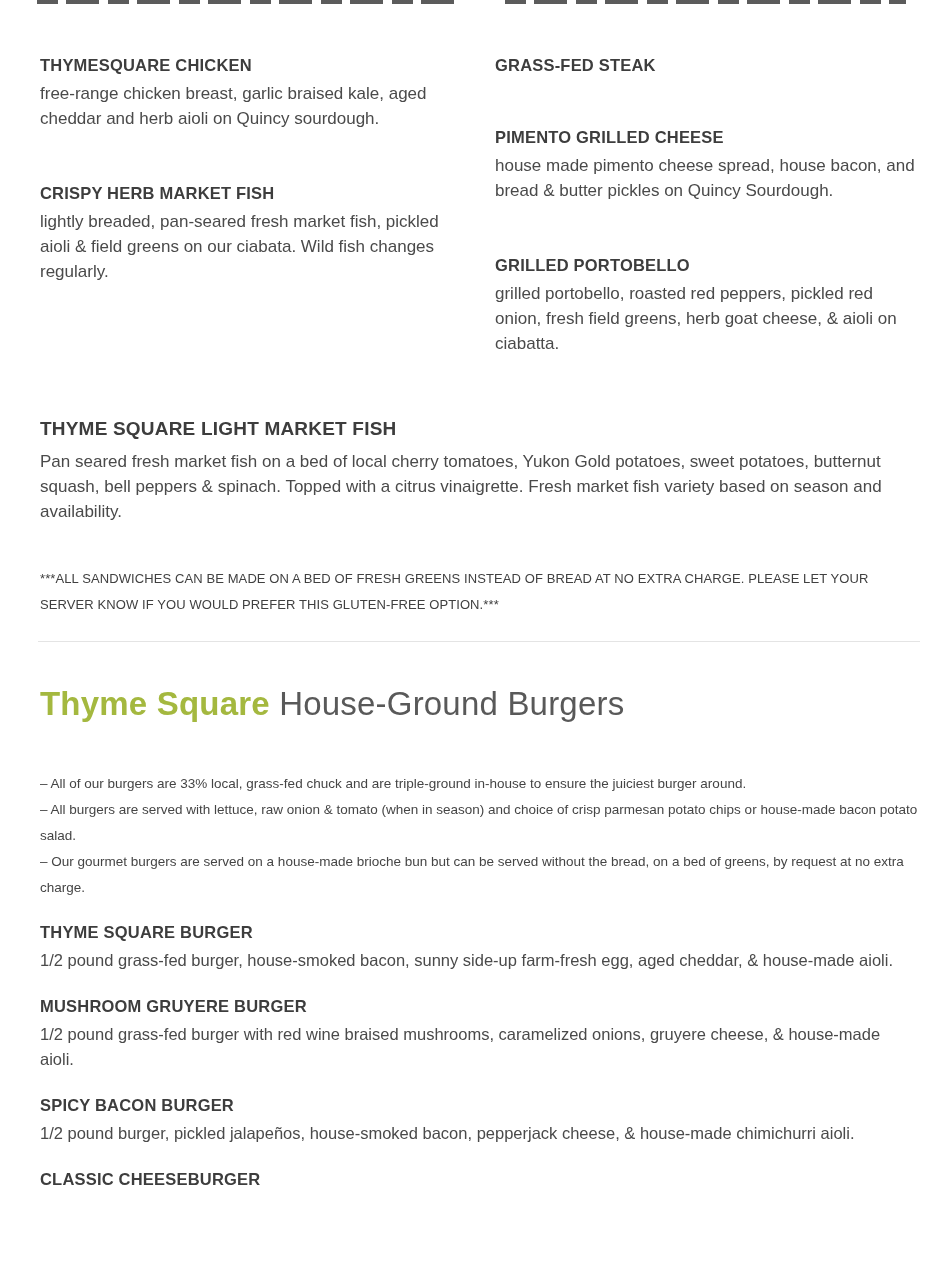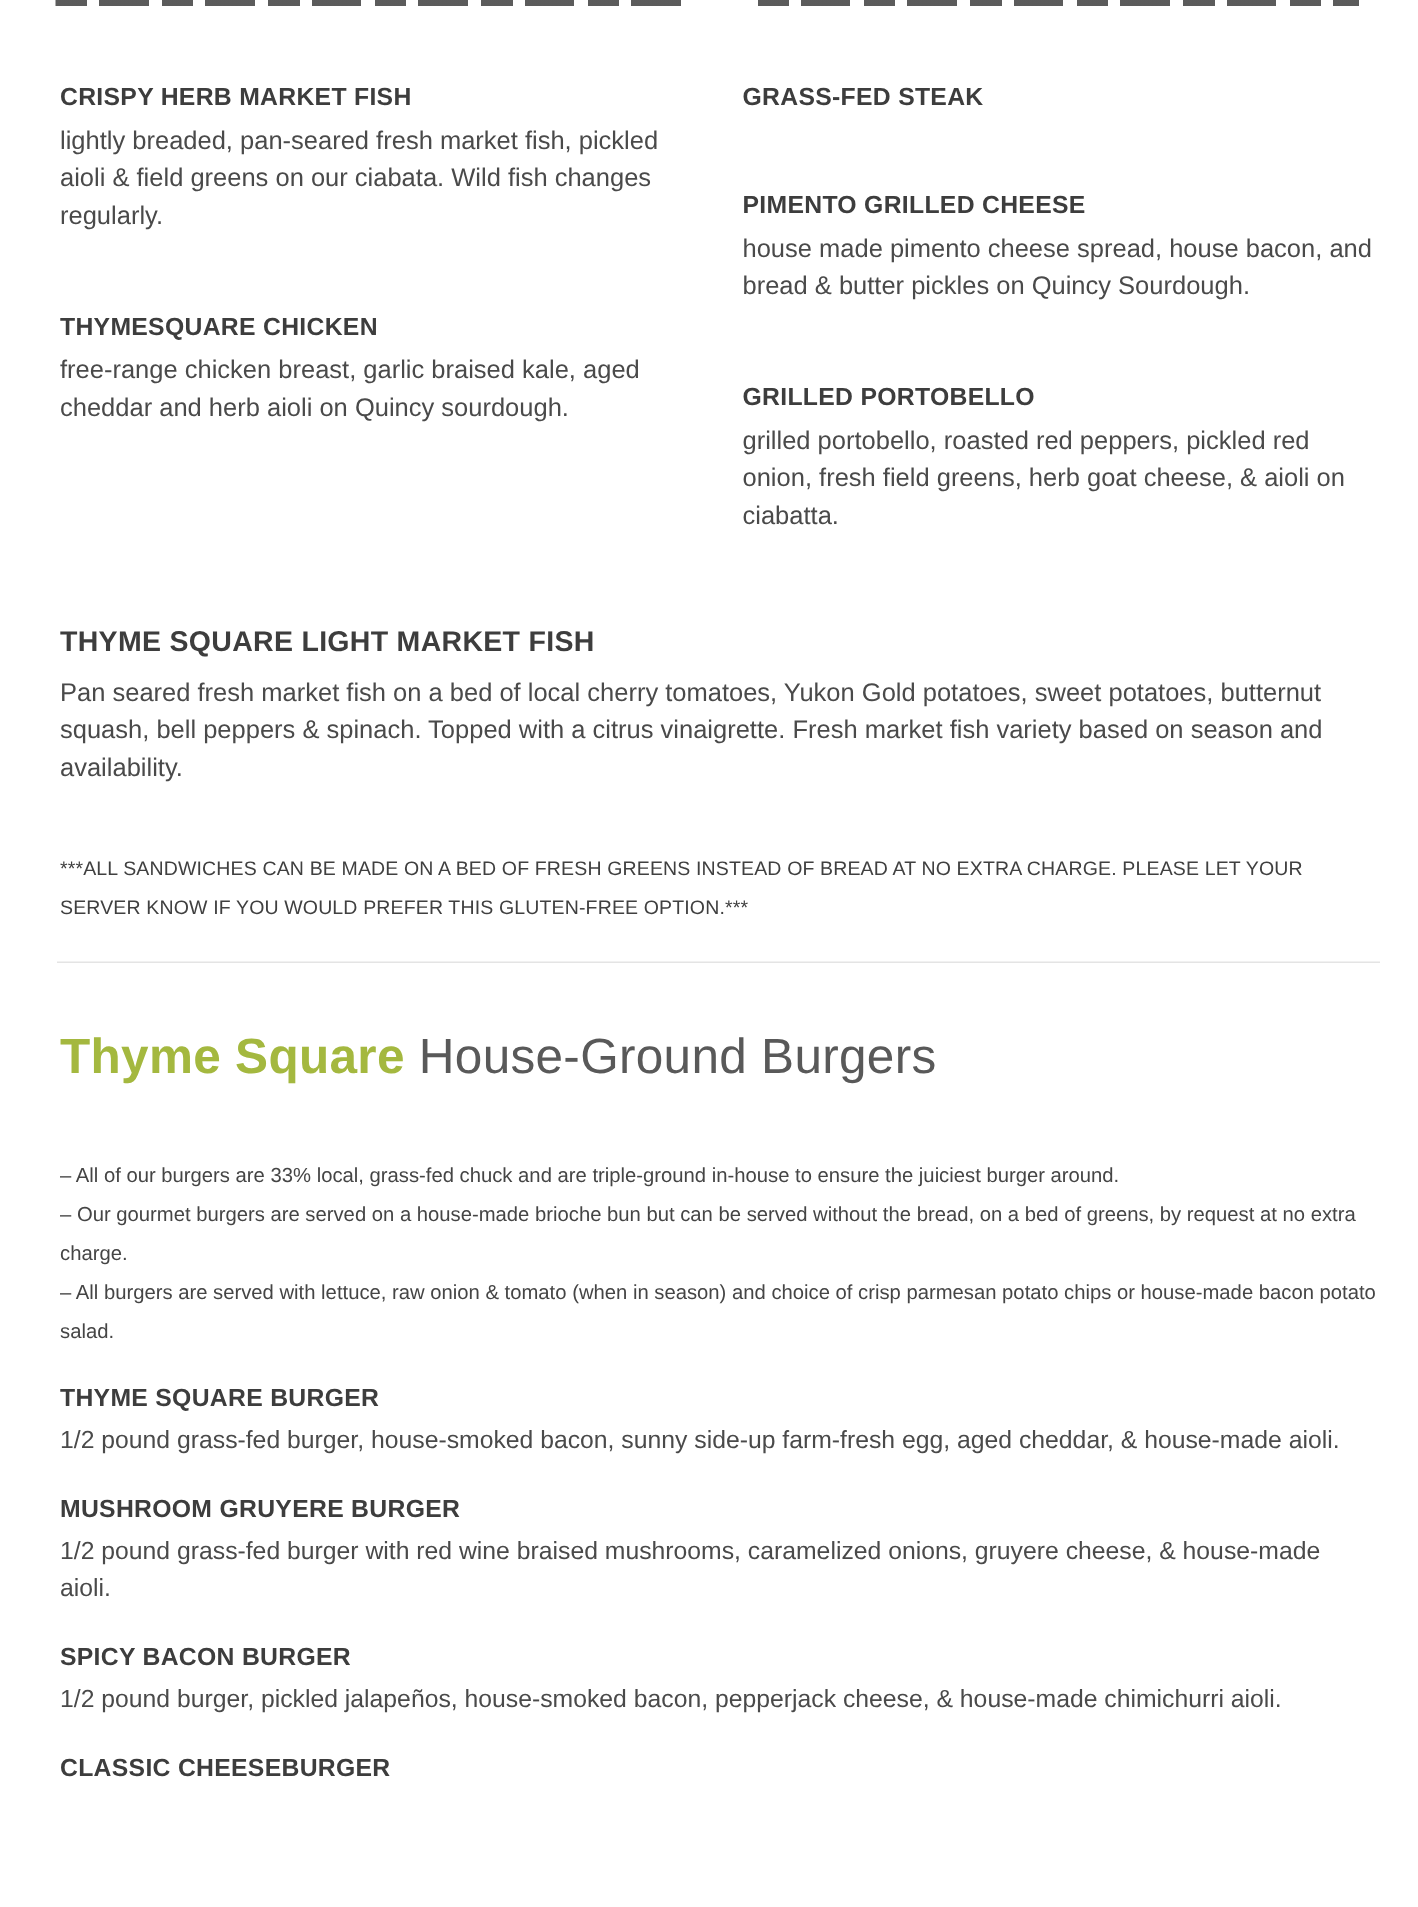--- a/index.html
+++ b/index.html
@@ -153,26 +153,26 @@
 <body>
 
 <div class="page">
 
   <div class="remnant remnant-left"></div>
   <div class="remnant remnant-right"></div>
 
   <div class="columns">
     <div class="col-left">
       <div class="menu-item">
+        <h3>THYMESQUARE CHICKEN</h3>
+        <p>free-range chicken breast, garlic braised kale, aged cheddar and herb aioli on Quincy sourdough.</p>
+      </div>
+      <div class="menu-item">
         <h3>CRISPY HERB MARKET FISH</h3>
         <p>lightly breaded, pan-seared fresh market fish, pickled aioli &amp; field greens on our ciabata. Wild fish changes regularly.</p>
-      </div>
-      <div class="menu-item">
-        <h3>THYMESQUARE CHICKEN</h3>
-        <p>free-range chicken breast, garlic braised kale, aged cheddar and herb aioli on Quincy sourdough.</p>
       </div>
     </div>
     <div class="col-right">
       <div class="menu-item">
         <h3>GRASS-FED STEAK</h3>
       </div>
       <div class="menu-item">
         <h3>PIMENTO GRILLED CHEESE</h3>
         <p>house made pimento cheese spread, house bacon, and bread &amp; butter pickles on Quincy Sourdough.</p>
       </div>
@@ -189,22 +189,22 @@
   </div>
 
   <div class="gf-note">***ALL SANDWICHES CAN BE MADE ON A BED OF FRESH GREENS INSTEAD OF BREAD AT NO EXTRA CHARGE. PLEASE LET YOUR SERVER KNOW IF YOU WOULD PREFER THIS GLUTEN-FREE OPTION.***</div>
 
   <hr class="divider">
 
   <h1 class="burgers-heading"><span class="accent">Thyme Square</span><span> House-Ground Burgers</span></h1>
 
   <div class="burger-notes">
     <p>– All of our burgers are 33% local, grass-fed chuck and are triple-ground in-house to ensure the juiciest burger around.</p>
+    <p>– All burgers are served with lettuce, raw onion &amp; tomato (when in season) and choice of crisp parmesan potato chips or house-made bacon potato salad.</p>
     <p>– Our gourmet burgers are served on a house-made brioche bun but can be served without the bread, on a bed of greens, by request at no extra charge.</p>
-    <p>– All burgers are served with lettuce, raw onion &amp; tomato (when in season) and choice of crisp parmesan potato chips or house-made bacon potato salad.</p>
   </div>
 
   <div class="burger-list">
     <div class="burger-item">
       <h3>THYME SQUARE BURGER</h3>
       <p>1/2 pound grass-fed burger, house-smoked bacon, sunny side-up farm-fresh egg, aged cheddar, &amp; house-made aioli.</p>
     </div>
     <div class="burger-item">
       <h3>MUSHROOM GRUYERE BURGER</h3>
       <p>1/2 pound grass-fed burger with red wine braised mushrooms, caramelized onions, gruyere cheese, &amp; house-made aioli.</p>

